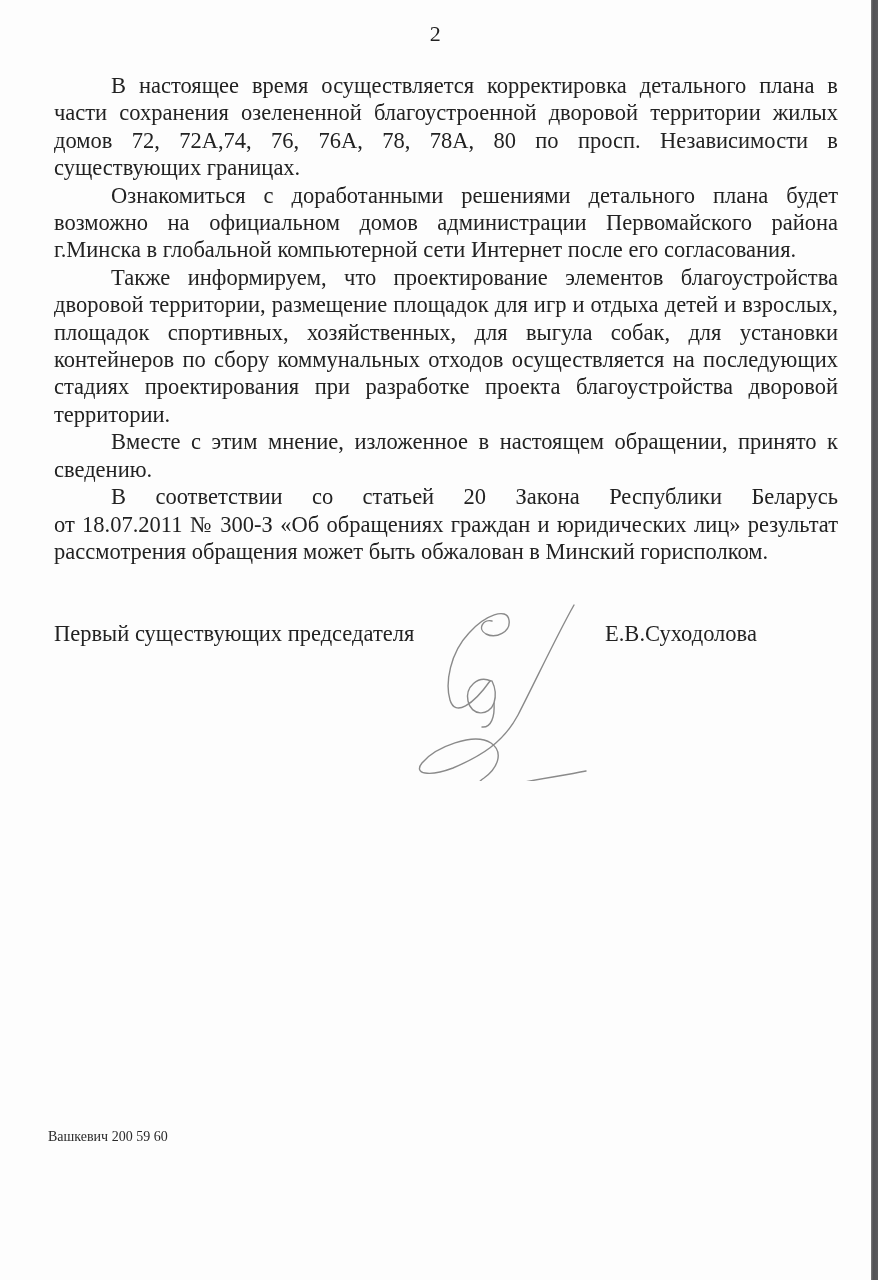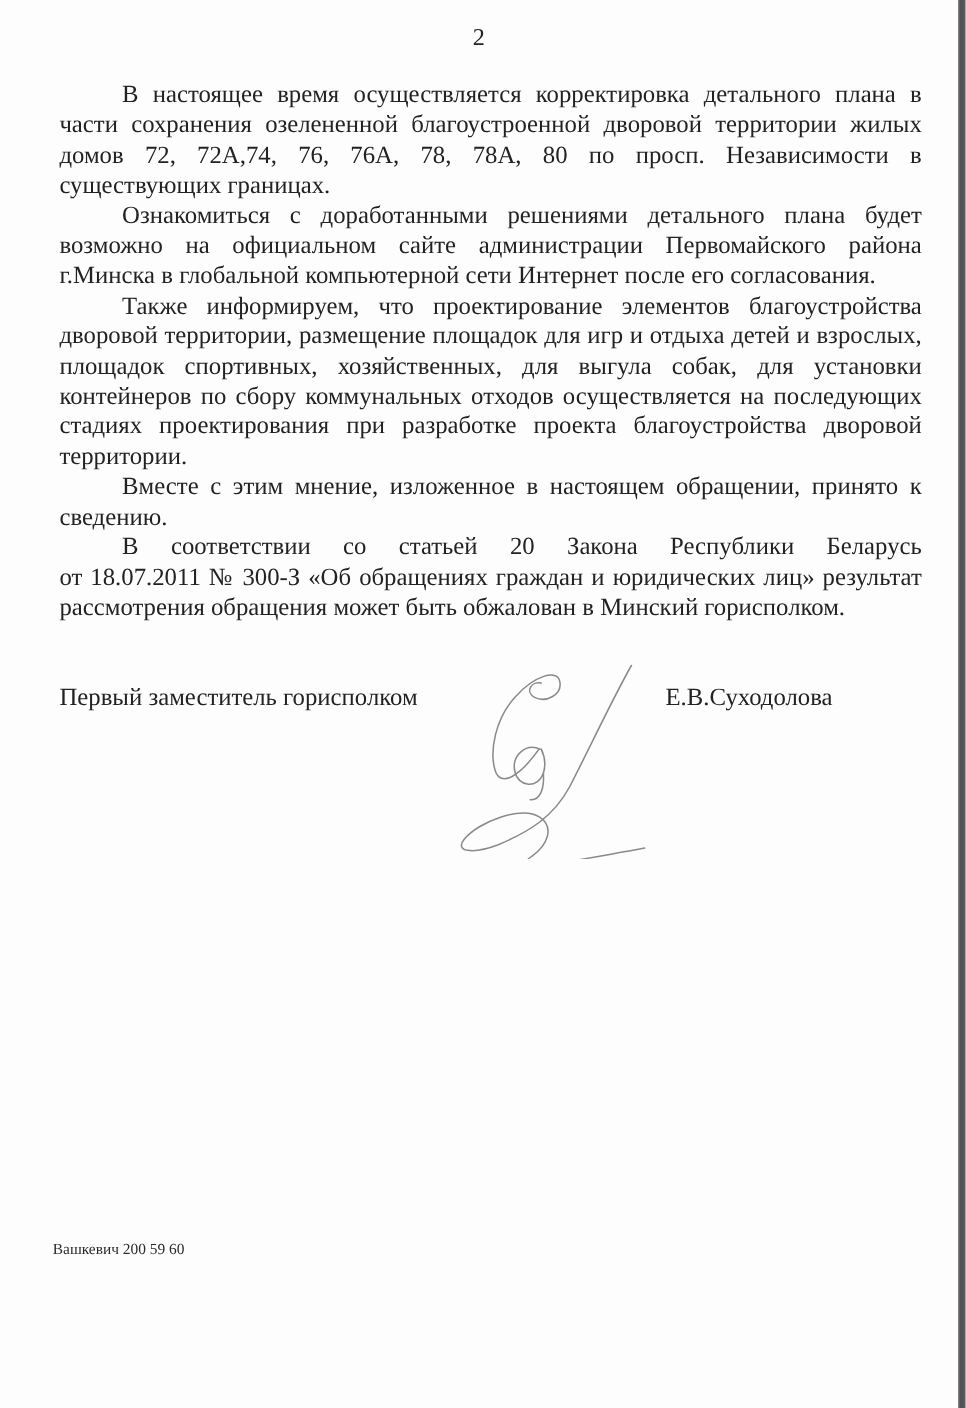--- a/index.html
+++ b/index.html
@@ -72,28 +72,28 @@
 </style>
 </head>
 <body>
 
 <div class="page">
 
   <div class="page-number">2</div>
 
   <div class="body-text">
     <p>В настоящее время осуществляется корректировка детального плана в части сохранения озелененной благоустроенной дворовой территории жилых домов 72, 72А,74, 76, 76А, 78, 78А, 80 по просп. Независимости в существующих границах.</p>
-    <p>Ознакомиться с доработанными решениями детального плана будет возможно на официальном сайте администрации Первомайского района г.Минска в глобальной компьютерной сети Интернет после его согласования.</p>
+    <p>Ознакомиться с доработанными решениями детального плана будет возможно на официальном домов администрации Первомайского района г.Минска в глобальной компьютерной сети Интернет после его согласования.</p>
     <p>Также информируем, что проектирование элементов благоустройства дворовой территории, размещение площадок для игр и отдыха детей и взрослых, площадок спортивных, хозяйственных, для выгула собак, для установки контейнеров по сбору коммунальных отходов осуществляется на последующих стадиях проектирования при разработке проекта благоустройства дворовой территории.</p>
     <p>Вместе с этим мнение, изложенное в настоящем обращении, принято к сведению.</p>
     <p>В соответствии со статьей 20 Закона Республики Беларусь от&nbsp;18.07.2011&nbsp;№&nbsp;300-З «Об обращениях граждан и юридических лиц» результат рассмотрения обращения может быть обжалован в Минский горисполком.</p>
   </div>
 
   <div class="signature-row">
-    <span class="signature-title">Первый заместитель горисполком</span>
+    <span class="signature-title">Первый существующих председателя</span>
     <span class="signature-name">Е.В.Суходолова</span>
   </div>
 
   <svg class="signature-svg" viewBox="0 0 196 186" fill="none" stroke="#8a8a8a" stroke-width="1.4" stroke-linecap="round" stroke-linejoin="round">
 
     <path d="M 95 86
              C 78 110, 60 122, 55 105
              C 50 88, 55 58, 74 38
              C 90 20, 112 12, 114 25
              C 116 37, 101 44, 91 39

